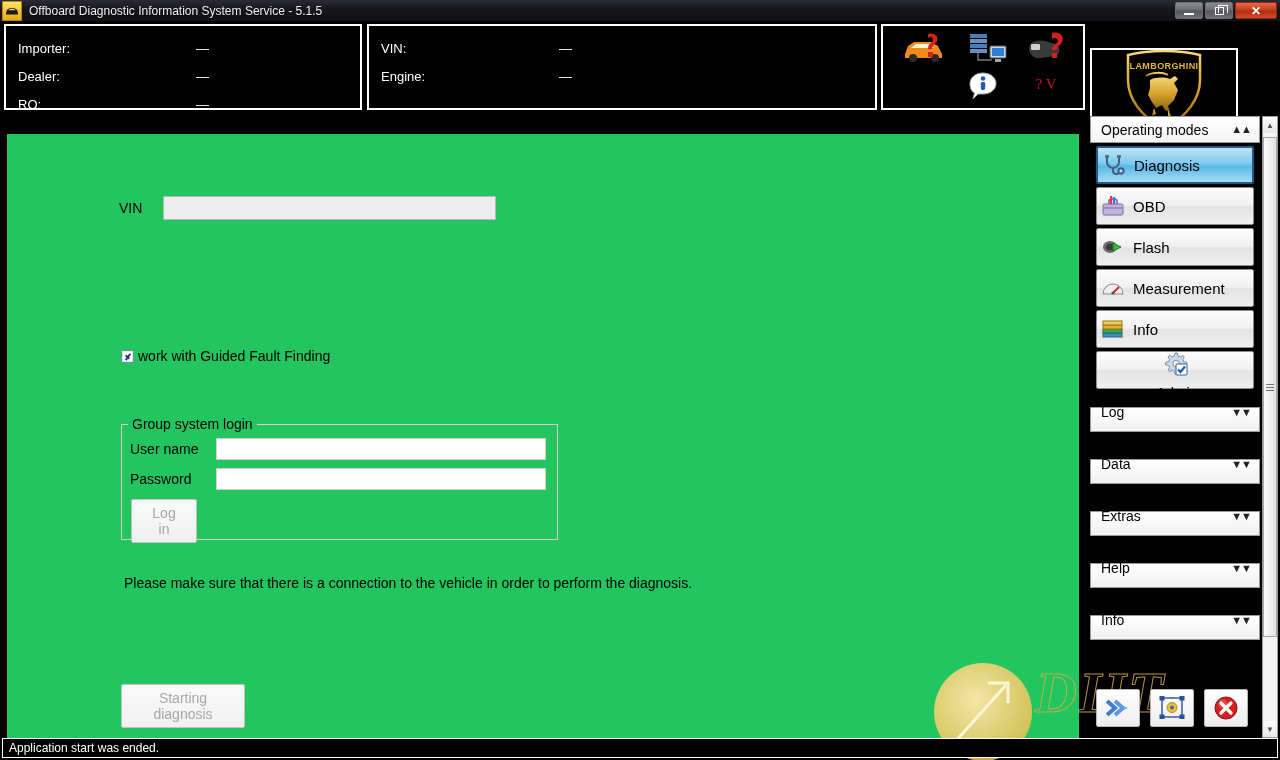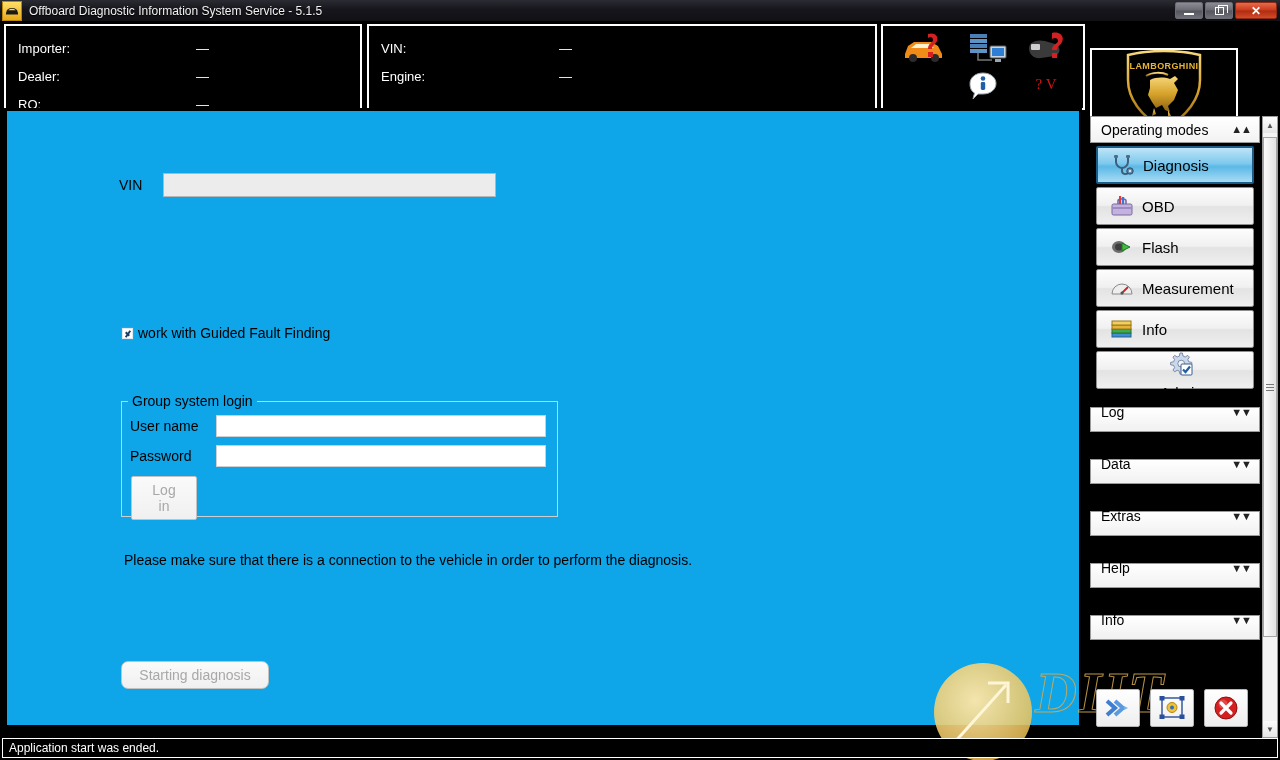--- a/index.html
+++ b/index.html
@@ -62,22 +62,22 @@
   .hrow .val { color:#fff; font-size:13px; }
 
   .icon-grid { position:relative; width:100%; height:100%; }
   .hicon { position:absolute; display:flex; align-items:center; justify-content:center; }
   .qv-text { color:#d01414; font-size:15px; font-family:"Liberation Serif", serif; }
 
   .logo-wrap { display:flex; align-items:center; justify-content:center; height:100%; }
 
   
   .main {
-    position: absolute; left: 4px; top: 108px; width: 1078px; height: 620px;
-    background: #0ea5e9; border: 3px solid #000;
+    position: absolute; left: 4px; top: 131px; width: 1078px; height: 620px;
+    background: #22c55e; border: 3px solid #000;
   }
   .form-area { position: relative; padding: 0; height: 100%; }
 
   .vin-row { position:absolute; left: 112px; top: 62px; display:flex; align-items:center; }
   .vin-label { font-size: 14px; color:#000; width: 40px; }
   .vin-input {
     width: 333px; height: 24px; margin-left: 4px;
     border: 1px solid #b6b6b6; background: #ececec; color:#444;
     font-size: 13px; padding: 0 4px; font-family:"Liberation Sans", sans-serif;
   }
@@ -115,39 +115,39 @@
   .btn {
     border: 1px solid #c2c2c2; background: linear-gradient(to bottom,#fafafa,#f0f0f0);
     color: #a8a8a8; font-size: 14px; font-family:"Liberation Sans", sans-serif;
     padding: 5px 14px; border-radius: 2px;
   }
   .btn-login { margin: 5px 0 0 1px; width: 66px; }
 
   .note {
     position:absolute; left: 117px; top: 441px; font-size: 14px; color:#000;
   }
-  .btn-start { position:absolute; left: 114px; top: 550px; width: 148px; border-radius: 7px; }
+  .btn-start { position:absolute; left: 114px; top: 550px; width: 124px; }
 
   
   .sidebar { position:absolute; left:1090px; top:116px; width:170px; }
   .panel-header {
     background: linear-gradient(to bottom,#ffffff,#f3f3f3);
     border: 1px solid #9a9a9a;
     height: 27px; display:flex; align-items:center; justify-content:space-between;
     padding: 0 8px 0 10px; font-size: 14px; color:#000;
   }
   .chev { font-size: 11px; color:#222; letter-spacing:-1px; line-height:1; }
   .modes-box {
     border: 3px solid #000; border-top: none; background:#000; padding: 3px;
   }
   .mode {
     height: 38px; margin-bottom: 3px;
     border: 1px solid #8e8e8e; border-radius: 2px;
     background: linear-gradient(to bottom,#fdfdfd 0%, #f0f0f0 48%, #e3e3e3 52%, #efefef 100%);
-    display:flex; align-items:center; gap: 8px; padding-left: 13px;
+    display:flex; align-items:center; gap: 8px; padding-left: 4px;
     font-size: 15px; color:#000;
   }
   .mode:last-child { margin-bottom: 0; flex-direction: column; }
   .mode.selected {
     background: linear-gradient(to bottom,#bfe4f7 0%, #7fc9ee 45%, #5cb8e6 55%, #a7dcf5 100%);
     border: 2px solid #1b5d86;
   }
   .mode-icon { width: 24px; height: 24px; flex: 0 0 24px; }
 
   .collapsed-list { margin-top: 12px; }

